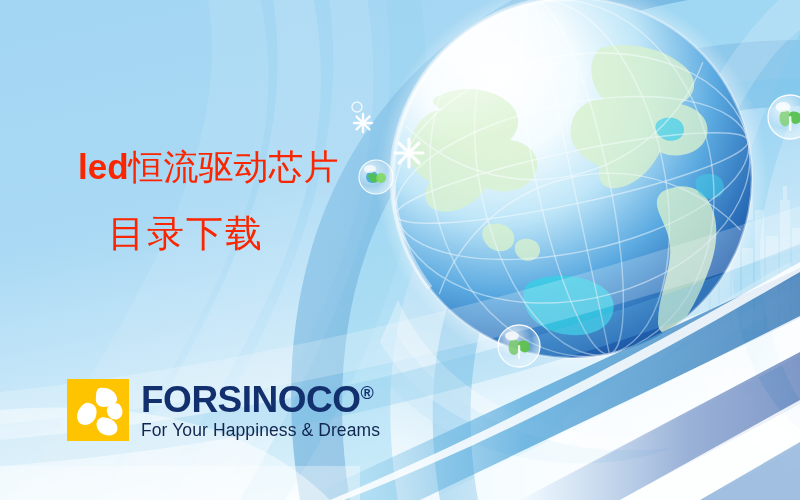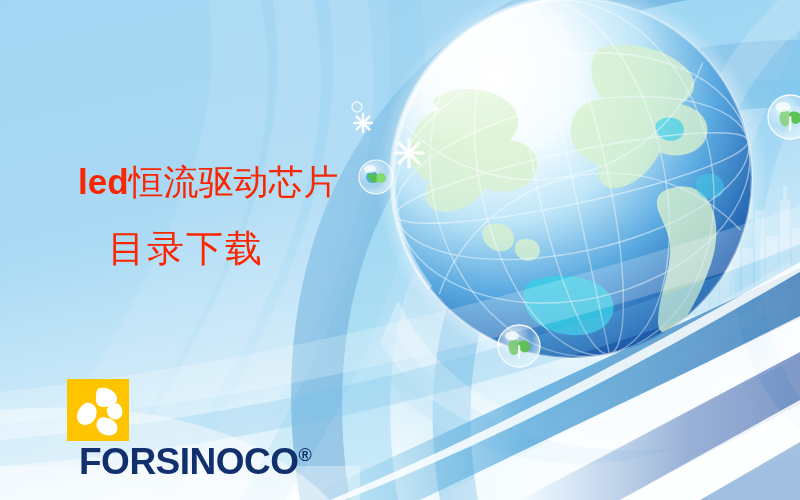--- a/index.html
+++ b/index.html
@@ -25,21 +25,21 @@
     inset: 0;
     width: 100%;
     height: 100%;
     pointer-events: none;
   }
 
   
   .headline-block {
     position: absolute;
     left: 78px;
-    top: 160px;
+    top: 145px;
     width: 340px;
     z-index: 40;
   }
   .headline-line1 {
     font-family: "DejaVu Serif", "Liberation Serif", serif;
     font-size: 35px;
     line-height: 44px;
     color: #fa2600;
     white-space: nowrap;
     letter-spacing: 0px;
@@ -61,21 +61,20 @@
   }
 
   
   .logo-block {
     position: absolute;
     left: 67px;
     top: 379px;
     display: flex;
     align-items: flex-start;
     z-index: 40;
-    flex-direction: column;
   }
   .logo-mark {
     width: 62px;
     height: 62px;
     background: #ffc400;
     position: relative;
     flex: 0 0 auto;
   }
   .logo-mark svg { display: block; }
   .logo-words {
@@ -390,16 +389,17 @@
           <path d="M 53 26 C 57 31 56 38 51 40 C 46 42 41 38 40 33 C 39 29 42 26 46 25 C 49 24 51 24 53 26 Z"></path>
 
           <path d="M 22 24 C 28 25 31 30 29 37 C 27 44 20 48 14 45 C 9 42 9 34 13 29 C 16 25 19 23 22 24 Z"></path>
 
           <path d="M 40 39 C 47 40 52 46 50 52 C 48 57 40 58 34 54 C 29 50 28 43 32 40 C 34 38 37 38 40 39 Z"></path>
         </g>
       </svg>
     </div>
     <div class="logo-words">
       <div class="logo-name"><span>FORSINOCO</span><span class="reg">®</span></div>
+      <div class="logo-tagline">For Your Happiness &amp; Dreams</div>
     </div>
   </div>
 
 </div>
 
 </body></html>

